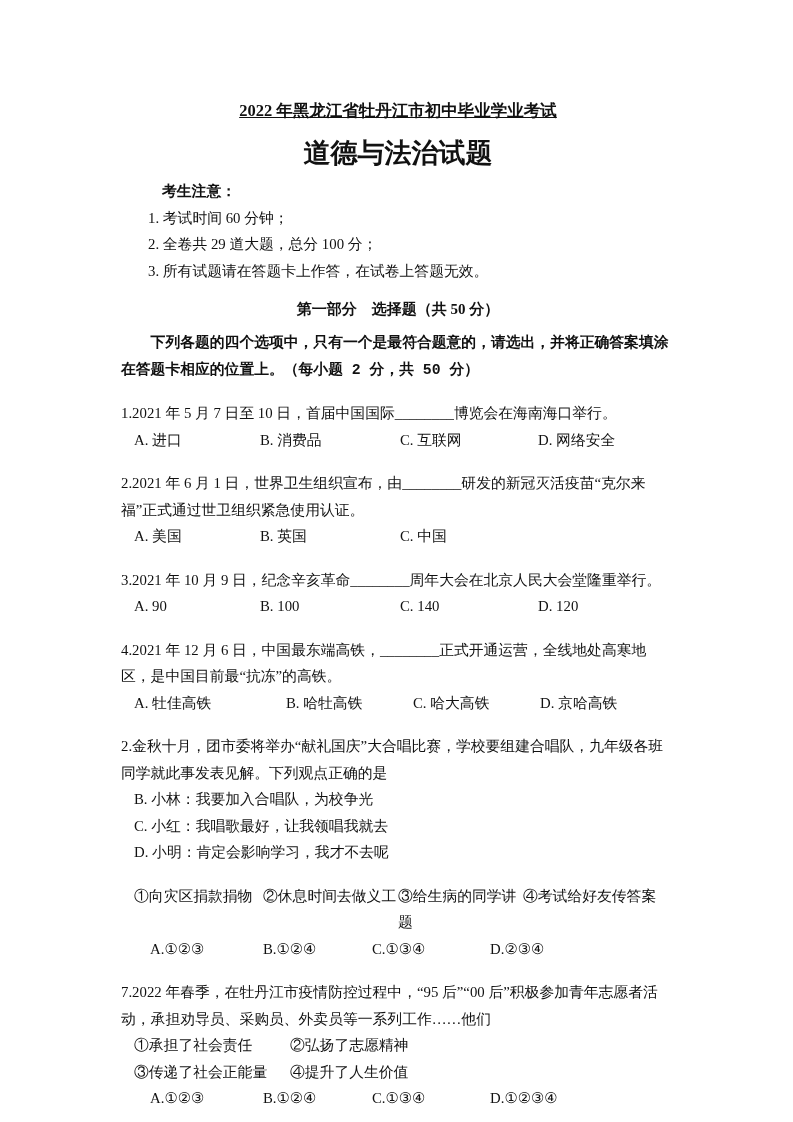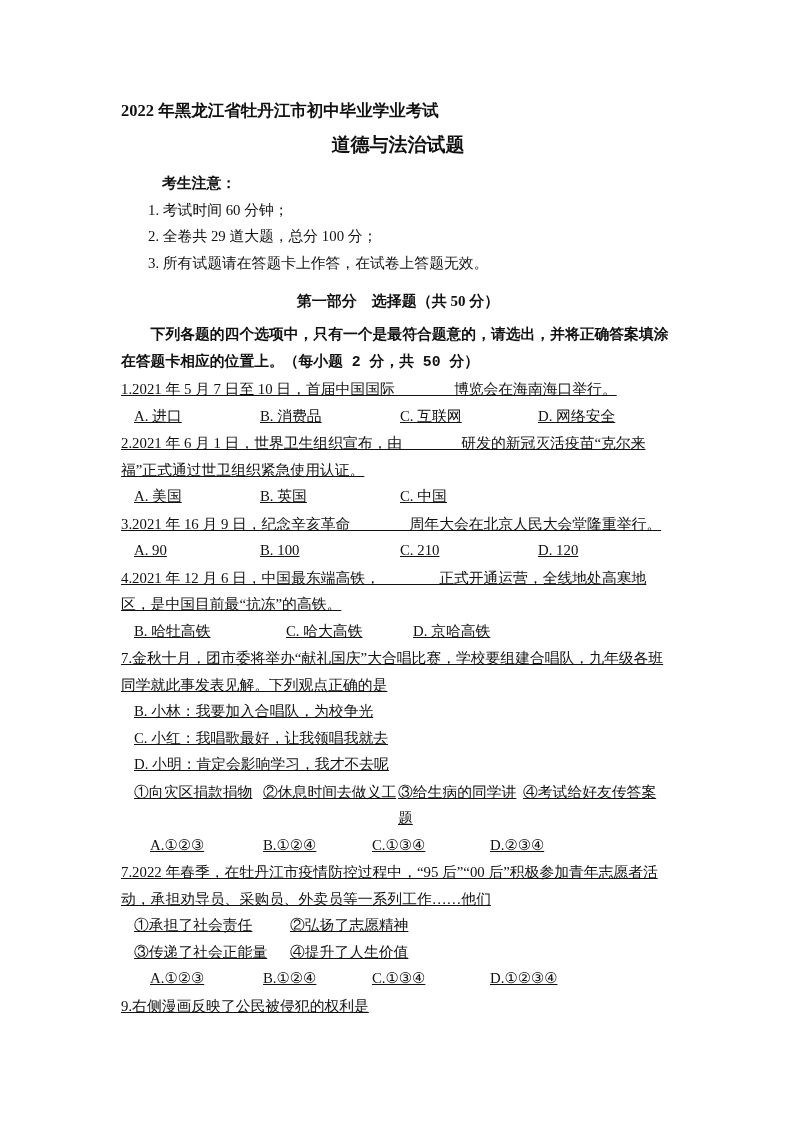--- a/index.html
+++ b/index.html
@@ -8,27 +8,27 @@
     min-height: 1122px;
     margin: 0 auto;
     box-sizing: border-box;
     padding: 98px 118px 30px 121px;
     background: #ffffff;
     color: #111111;
     font-family: "Liberation Serif", "DejaVu Serif", serif;
     font-size: 14.8px;
     line-height: 26.5px;
   }
-  .t1 { text-align: left; font-weight: 700; font-size: 16.5px; line-height: 26px; }
-  .t2 { text-align: center; font-weight: 700; font-size: 19px; line-height: 42px; margin: 0 0 4px; }
+  .t1 { text-align: center; font-weight: 700; font-size: 16.5px; line-height: 26px; text-decoration: underline; }
+  .t2 { text-align: center; font-weight: 700; font-size: 27px; line-height: 42px; margin: 8px 0 4px; }
   .notice-head { font-weight: 700; margin-left: 41px; }
   .notice-list { padding-left: 27px; }
   .section-head { text-align: center; font-weight: 700; font-size: 15px; line-height: 38px; margin: 6px 0 2px; }
   .instructions { font-weight: 700; text-indent: 2em; font-family: Liberation Mono, monospace; }
-  .q { margin-top: 1px; text-decoration: underline; }
+  .q { margin-top: 17px; }
   .stem { }
   .opt4   { display: grid; grid-template-columns: 126px 140px 138px auto; padding-left: 13px; }
   .opt4b  { display: grid; grid-template-columns: 152px 127px 127px auto; padding-left: 13px; }
   .optnum { display: grid; grid-template-columns: 113px 109px 118px auto; padding-left: 29px; }
   .items4 { display: grid; grid-template-columns: 129px 135px 125px auto; padding-left: 13px; }
   .items2 { display: grid; grid-template-columns: 156px auto; padding-left: 13px; }
   .opt-stack > div { padding-left: 13px; }
 </style>
 </head>
 <body>
@@ -61,40 +61,41 @@
   <div class="q">
     <div class="stem">2.2021 年 6 月 1 日，世界卫生组织宣布，由________研发的新冠灭活疫苗“克尔来福”正式通过世卫组织紧急使用认证。</div>
     <div class="opt4">
       <span>A. 美国</span>
       <span>B. 英国</span>
       <span>C. 中国</span>
     </div>
   </div>
 
   <div class="q">
-    <div class="stem">3.2021 年 16 月 9 日，纪念辛亥革命________周年大会在北京人民大会堂隆重举行。</div>
+    <div class="stem">3.2021 年 10 月 9 日，纪念辛亥革命________周年大会在北京人民大会堂隆重举行。</div>
     <div class="opt4">
       <span>A. 90</span>
       <span>B. 100</span>
-      <span>C. 210</span>
+      <span>C. 140</span>
       <span>D. 120</span>
     </div>
   </div>
 
   <div class="q">
     <div class="stem">4.2021 年 12 月 6 日，中国最东端高铁，________正式开通运营，全线地处高寒地区，是中国目前最“抗冻”的高铁。</div>
     <div class="opt4b">
+      <span>A. 牡佳高铁</span>
       <span>B. 哈牡高铁</span>
       <span>C. 哈大高铁</span>
       <span>D. 京哈高铁</span>
     </div>
   </div>
 
   <div class="q">
-    <div class="stem">7.金秋十月，团市委将举办“献礼国庆”大合唱比赛，学校要组建合唱队，九年级各班同学就此事发表见解。下列观点正确的是</div>
+    <div class="stem">2.金秋十月，团市委将举办“献礼国庆”大合唱比赛，学校要组建合唱队，九年级各班同学就此事发表见解。下列观点正确的是</div>
     <div class="opt-stack">
       <div>B. 小林：我要加入合唱队，为校争光</div>
       <div>C. 小红：我唱歌最好，让我领唱我就去</div>
       <div>D. 小明：肯定会影响学习，我才不去呢</div>
     </div>
   </div>
 
   <div class="q">
     <div class="items4">
       <span>①向灾区捐款捐物</span>

